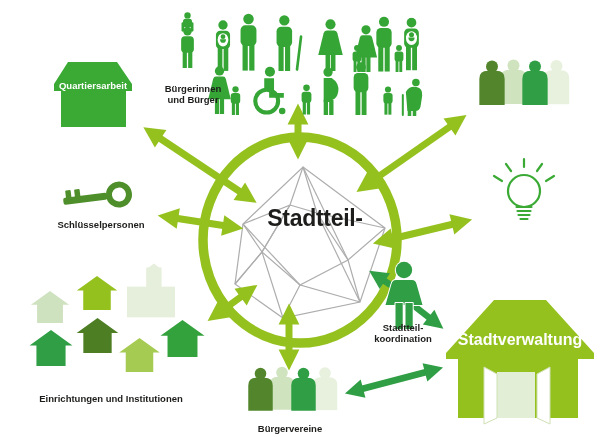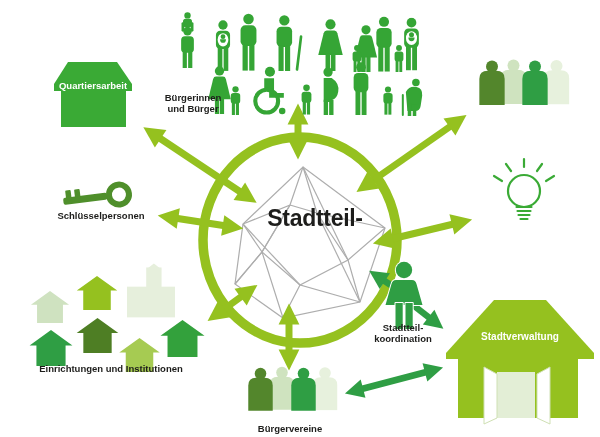--- a/index.html
+++ b/index.html
@@ -2,21 +2,21 @@
 <html><head>
 <meta charset="utf-8">
 <style>
   html,body{margin:0;padding:0;background:#fff;}
   .stage{position:relative;width:600px;height:437px;background:#ffffff;overflow:hidden;
          font-family:"Liberation Sans",sans-serif;}
   .stage svg.layer{position:absolute;left:0;top:0;}
   .lbl{position:absolute;transform:translateX(-50%);text-align:center;font-weight:700;
        font-size:9.5px;line-height:1.18;color:#1d1d1b;white-space:nowrap;}
   .lbl.white{color:#ffffff;}
-  .lbl.big{font-size:10px;}
+  .lbl.big{font-size:16px;}
   .title{position:absolute;left:315px;top:207px;transform:translateX(-50%);text-align:center;
          font-weight:700;font-size:23px;line-height:22px;color:#1d1d1b;letter-spacing:-0.3px;
          white-space:nowrap;}
   .crowd{color:#35a535;}
   .g1{color:#53862c;} .g2{color:#cfe3bf;} .g3{color:#2f9e44;} .g4{color:#e7f1dd;}
   .hA{color:#cfe2c0;} .hB{color:#95c11f;} .hC{color:#e6efdc;} .hD{color:#2f9e44;}
   .hE{color:#4e7e24;} .hF{color:#a6cb52;} .hG{color:#33a13c;}
   .aY{stroke:#95c11f;stroke-width:7;fill:none;}
   .aD{stroke:#2f9e44;stroke-width:6.5;fill:none;}
   .wire{stroke:#a9a9a9;stroke-width:1.2;fill:none;opacity:0.95;}
@@ -222,27 +222,27 @@
       <path d="M396,280 h16 q3.5,0 4.5,4 l6,21 H385.5 l6,-21 q1,-4 4.5,-4 Z"></path>
       <rect x="395.5" y="303" width="7.2" height="26"></rect>
       <rect x="405.5" y="303" width="7.2" height="26"></rect>
     </g>
   </svg>
 
   <div class="title"><span>Stadtteil-</span><br></div>
 
   <div class="lbl white" style="left:93px;top:80px"><span>Quartiersarbeit</span></div>
 
-  <div class="lbl" style="left:193px;top:92px"><span>Bürgerinnen</span><br><span>und Bürger</span></div>
-
-
-
-  <div class="lbl" style="left:101px;top:210px"><span>Schlüsselpersonen</span></div>
-
-  <div class="lbl" style="left:111px;top:363px"><span>Einrichtungen und Institutionen</span></div>
+  <div class="lbl" style="left:193px;top:83px"><span>Bürgerinnen</span><br><span>und Bürger</span></div>
+
+
+
+  <div class="lbl" style="left:101px;top:219px"><span>Schlüsselpersonen</span></div>
+
+  <div class="lbl" style="left:111px;top:393px"><span>Einrichtungen und Institutionen</span></div>
 
   <div class="lbl" style="left:290px;top:423px"><span>Bürgervereine</span></div>
 
   <div class="lbl" style="left:403px;top:322px"><span>Stadtteil-</span><br><span>koordination</span></div>
 
   <div class="lbl white big" style="left:520px;top:331px"><span>Stadtverwaltung</span></div>
 
 </div>
 
 </body></html>

